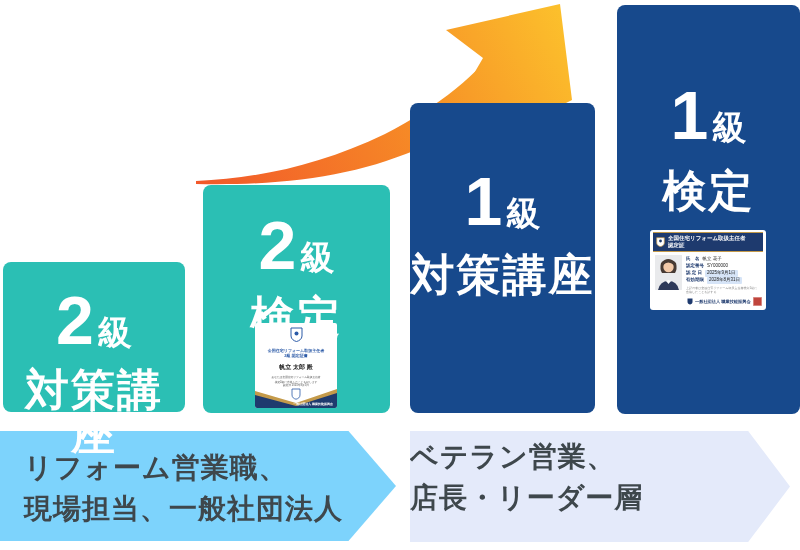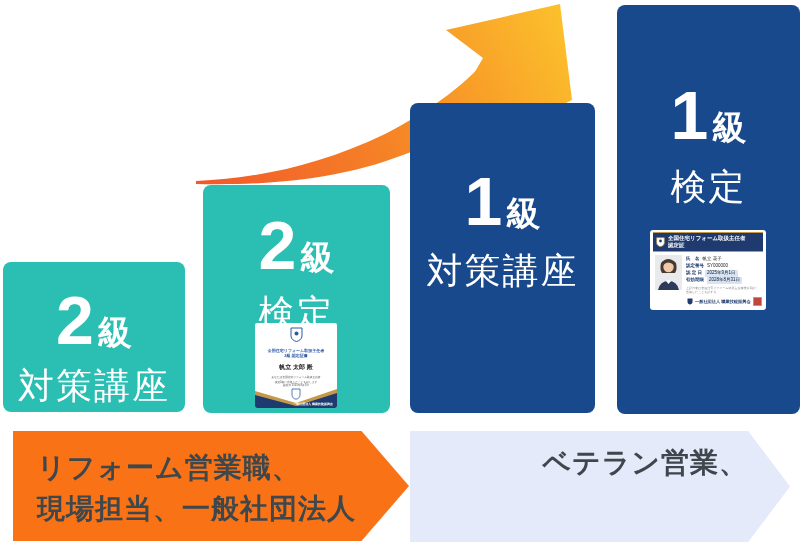--- a/index.html
+++ b/index.html
@@ -12,21 +12,21 @@
   .block{position:absolute;border-radius:8px;color:#fff;text-align:center;font-weight:bold;}
   .teal{background:#2BBFB4;z-index:1;}
   .blue{background:#17498C;z-index:3;}
   #b1{left:3px;  top:262px;width:182px;height:150px;}
   #b2{left:203px;top:185px;width:187px;height:228px;}
   #b3{left:410px;top:103px;width:185px;height:310px;}
   #b4{left:617px;top:5px;  width:183px;height:409px;}
   .line1{display:flex;align-items:baseline;justify-content:center;line-height:1;}
   .big{font-size:68px;font-weight:bold;}
   .suffix{font-size:34px;font-weight:bold;margin-left:4px;}
-  .blabel{font-size:36px;font-weight:normal;letter-spacing:2px;line-height:1;}
+  .blabel{font-size:44px;font-weight:bold;letter-spacing:2px;line-height:1;}
   #b1 .line1{padding-top:24px;} #b1 .blabel{margin-top:14px;}
   #b2 .line1{padding-top:26px;} #b2 .blabel{margin-top:16px;}
   #b3 .line1{padding-top:64px;} #b3 .blabel{margin-top:18px;}
   #b4 .line1{padding-top:76px;} #b4 .blabel{margin-top:20px;}
   
   #arrow{position:absolute;left:0;top:0;z-index:2;pointer-events:none;}
   
   .cert{position:absolute;left:52px;bottom:5px;width:82px;height:85px;background:#fff;
         border-radius:2px;overflow:hidden;text-align:center;color:#333;}
   .cert .emblem{margin-top:4px;}
@@ -46,39 +46,40 @@
   .frow{display:flex;align-items:center;font-size:4.5px;line-height:1.55;gap:3px;}
   .flabel{font-weight:bold;color:#1E3A6E;white-space:pre;}
   .fval{color:#222;}
   .fval.hl{background:#D6E4F7;border-radius:1px;padding:0 2px;}
   .note{font-size:3px;line-height:1.4;color:#8a8a8a;padding:2px 4px 0 37px;transform-origin:left top;}
   .orgrow{position:absolute;left:37px;right:4px;bottom:4px;display:flex;align-items:center;gap:2px;}
   .orgtxt{font-size:4.2px;font-weight:bold;color:#1E3A6E;white-space:nowrap;flex:1;}
   .seal{width:9px;height:9px;background:#C0453C;border-radius:1px;box-shadow:inset 0 0 0 1px rgba(255,255,255,.35);flex:0 0 auto;}
   
   .banner{position:absolute;top:431px;height:110px;z-index:0;color:#3E474C;font-weight:bold;}
-  #ban1{left:13px;width:396px;background:#f97316;
+  #ban1{left:0;width:396px;background:#7dd3fc;
         clip-path:polygon(0 0,88% 0,100% 50%,88% 100%,0 100%);}
   #ban1 .btxt{padding:17px 0 0 24px;font-size:28px;line-height:1.45;letter-spacing:1px;}
   #ban2{left:410px;width:380px;background:#E4EAFA;height:111px;
         clip-path:polygon(0 0,89% 0,100% 50%,89% 100%,0 100%);}
-  #ban2 .btxt{padding:12px 42px 0 0;font-size:28px;line-height:1.45;letter-spacing:1px;text-align:right;}
+  #ban2 .btxt{padding:6px 42px 0 0;font-size:28px;line-height:1.45;letter-spacing:1px;text-align:left;}
 </style>
 </head>
 <body>
 
 <div class="banner" id="ban1">
   <div class="btxt">
     <div>リフォーム営業職、</div>
     <div>現場担当、一般社団法人</div>
   </div>
 </div>
 <div class="banner" id="ban2">
   <div class="btxt">
     <div>ベテラン営業、</div>
+    <div>店長・リーダー層</div>
   </div>
 </div>
 
 <div class="block teal" id="b1">
   <div class="line1">
     <span class="big">2</span>
     <span class="suffix">級</span>
   </div>
   <div class="blabel">対策講座</div>
 </div>

